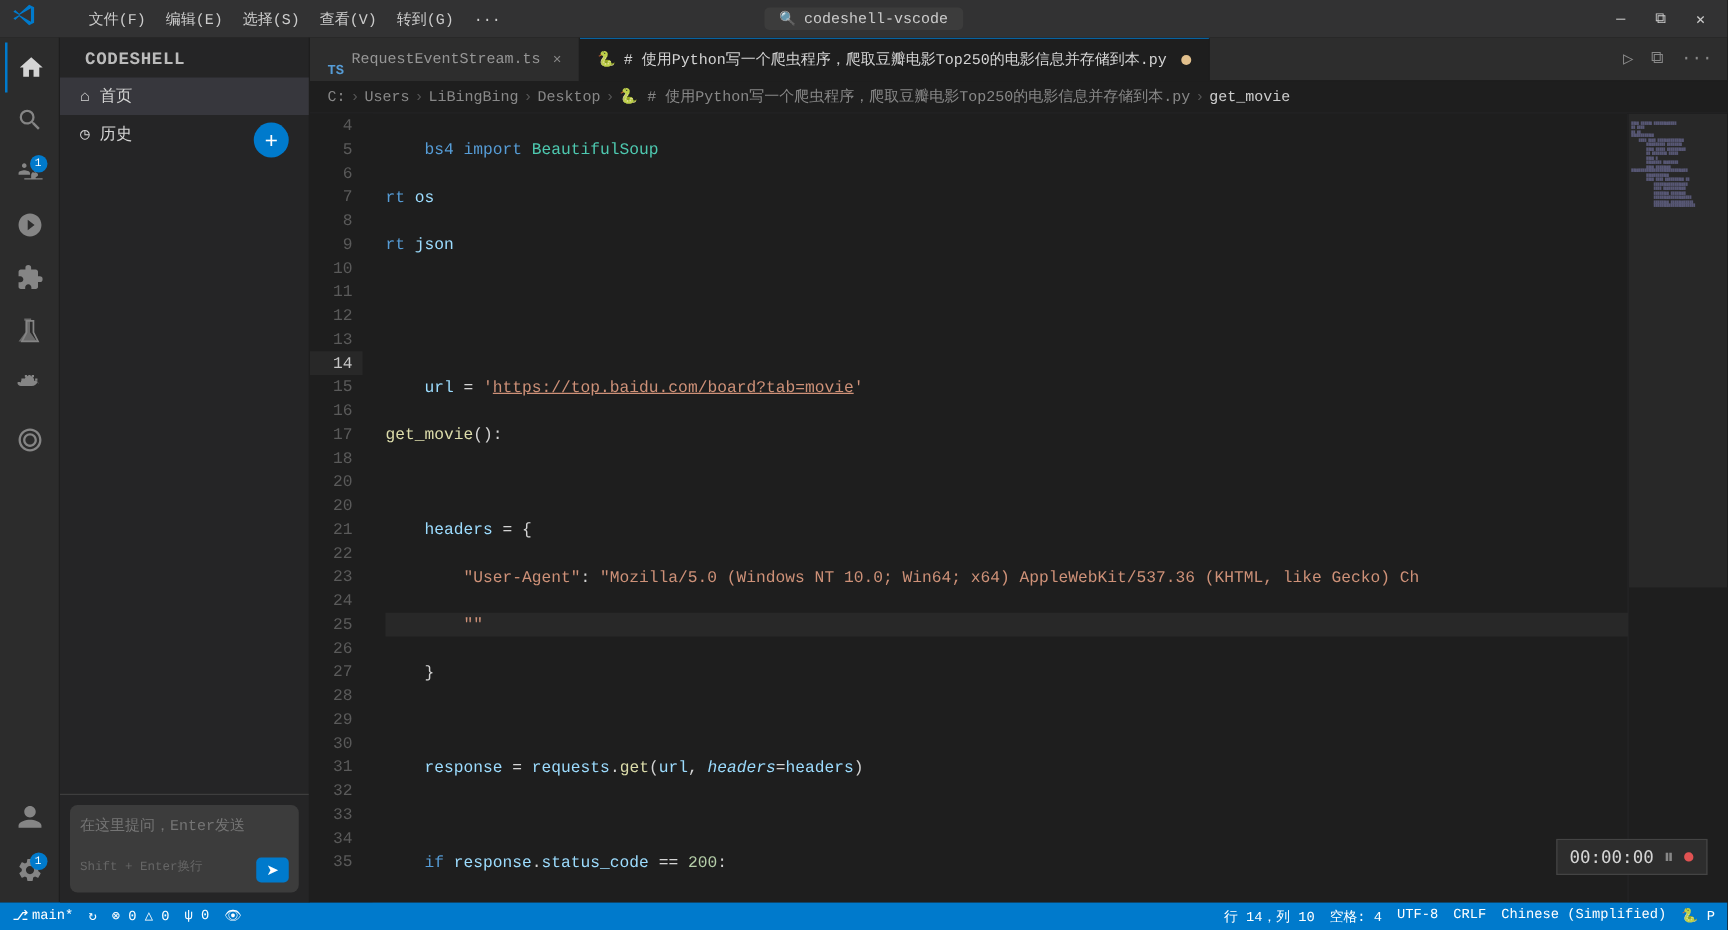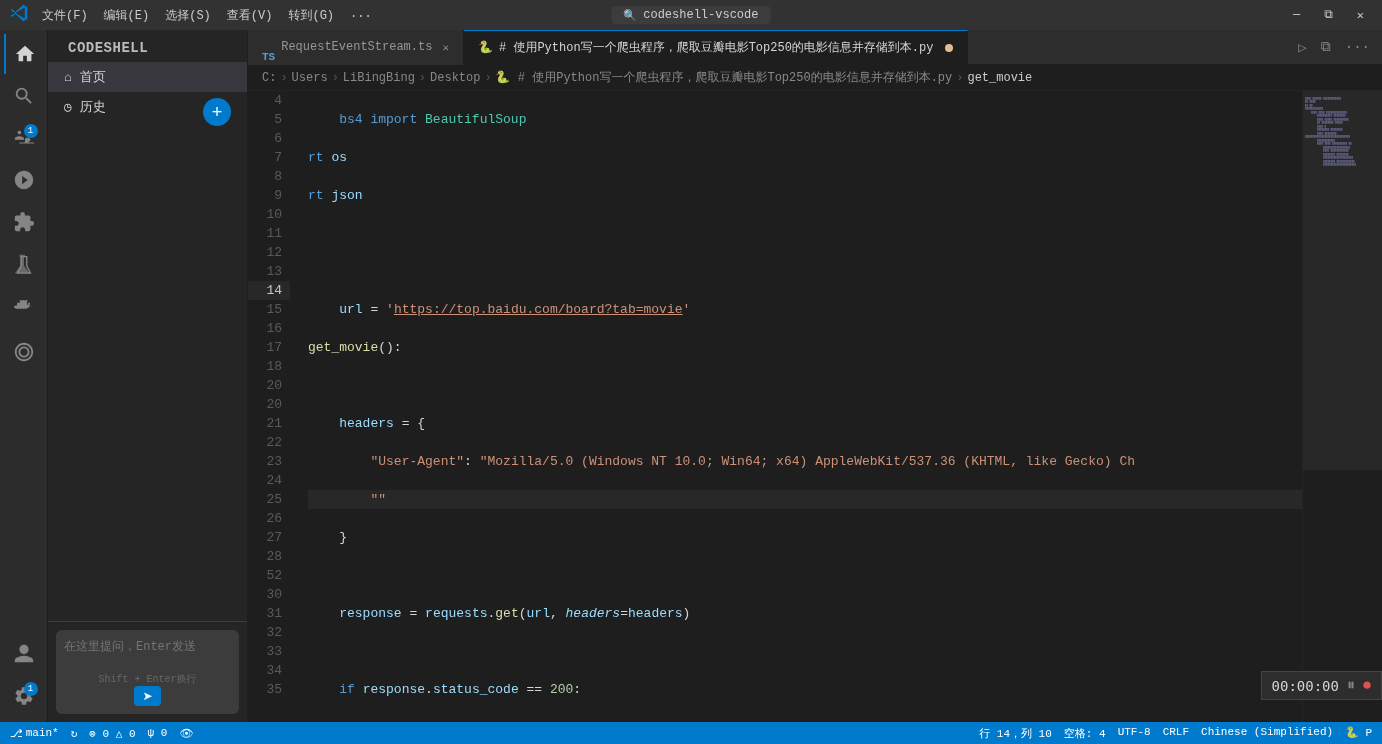--- a/index.html
+++ b/index.html
@@ -10,21 +10,21 @@
       background: #323233;
       height: 30px;
       display: flex;
       align-items: center;
       justify-content: space-between;
       padding: 0 10px;
       flex-shrink: 0;
     }
     .title-bar-left { display: flex; align-items: center; gap: 8px; }
     .title-bar-logo { color: #007acc; font-size: 16px; font-weight: bold; }
-    .title-bar-menu { display: flex; gap: 4px; }
+    .title-bar-menu { display: flex; gap: 4px; margin-left: 29px; }
     .menu-item { color: #ccc; font-size: 12px; padding: 2px 6px; cursor: pointer; }
     .title-bar-center { position: absolute; left: 50%; transform: translateX(-50%); display: flex; align-items: center; gap: 6px; background: #3c3c3c; border-radius: 4px; padding: 2px 12px; }
     .search-icon-title { color: #888; font-size: 11px; }
     .title-text { color: #ccc; font-size: 12px; }
     .title-bar-right { display: flex; align-items: center; gap: 8px; }
     .win-btn { color: #ccc; font-size: 12px; padding: 2px 8px; cursor: pointer; }
 
     
     .main-layout { display: flex; flex: 1; overflow: hidden; }
 
@@ -130,21 +130,21 @@
     .chat-input {
       background: transparent;
       border: none;
       color: #888;
       font-size: 12px;
       outline: none;
       font-family: inherit;
       width: 100%;
       resize: none;
     }
-    .chat-input-footer { display: flex; justify-content: space-between; align-items: center; flex-direction: column; }
+    .chat-input-footer { display: flex; justify-content: space-between; align-items: flex-start; }
     .chat-hint { color: #666; font-size: 10px; }
     .chat-send-btn { background: #007acc; border: none; border-radius: 4px; color: white; padding: 3px 8px; cursor: pointer; font-size: 12px; }
 
     
     .editor-area { flex: 1; display: flex; flex-direction: column; overflow: hidden; }
 
     
     .tabs-bar {
       background: #2d2d2d;
       display: flex;
@@ -267,21 +267,21 @@
       flex-shrink: 0;
     }
     .status-left { display: flex; align-items: center; gap: 12px; }
     .status-right { display: flex; align-items: flex-start; gap: 12px; font-family: Liberation Mono, monospace; }
     .status-item { cursor: pointer; display: flex; align-items: center; gap: 3px; }
 
     
     .timer-widget {
       position: absolute;
       bottom: 22px;
-      right: 0;
+      right: 16px;
       background: #2d2d2d;
       border: 1px solid #444;
       padding: 4px 10px;
       display: flex;
       align-items: center;
       gap: 8px;
       font-size: 13px;
       color: #d4d4d4;
     }
     .timer-display { font-family: monospace; font-size: 14px; }
@@ -460,21 +460,21 @@
           <div class="line-number">20</div>
           <div class="line-number">20</div>
           <div class="line-number">21</div>
           <div class="line-number">22</div>
           <div class="line-number">23</div>
           <div class="line-number">24</div>
           <div class="line-number">25</div>
           <div class="line-number">26</div>
           <div class="line-number">27</div>
           <div class="line-number">28</div>
-          <div class="line-number">52</div>
+          <div class="line-number">29</div>
           <div class="line-number">30</div>
           <div class="line-number">31</div>
           <div class="line-number">32</div>
           <div class="line-number">33</div>
           <div class="line-number">34</div>
           <div class="line-number">35</div>
         </div>
 
         <div class="code-content">
 <span class="code-line"><span class="kw">    bs4 import</span> <span class="cls">BeautifulSoup</span></span>

